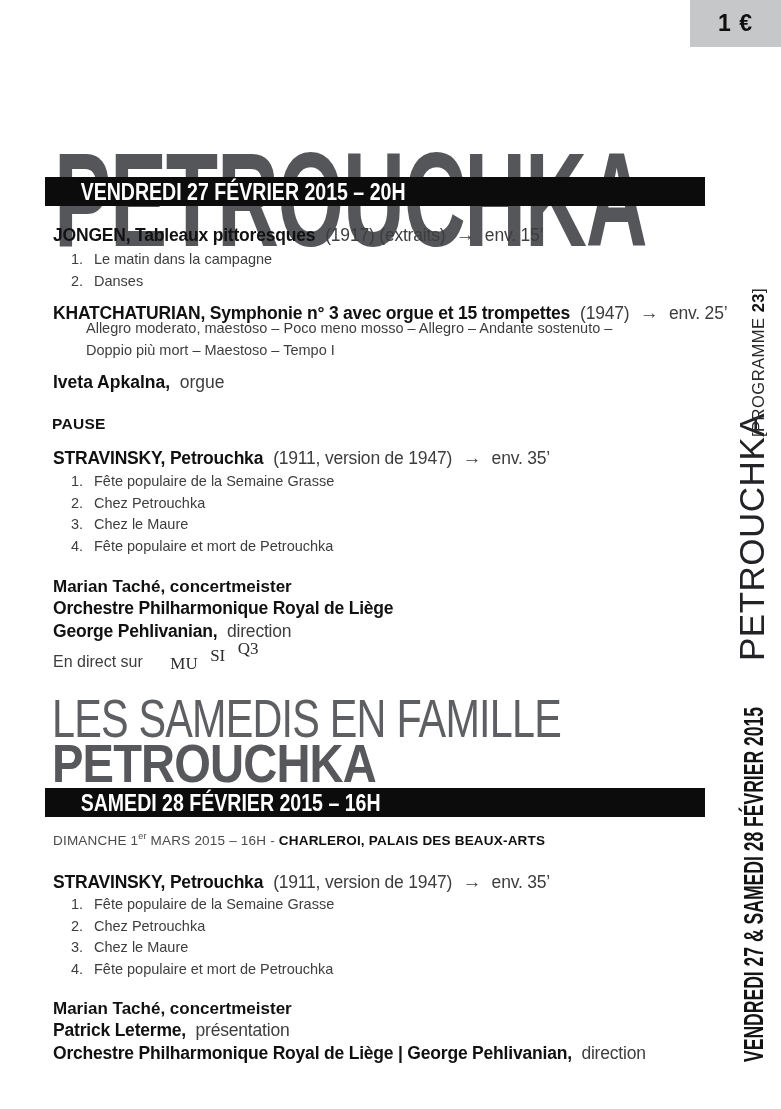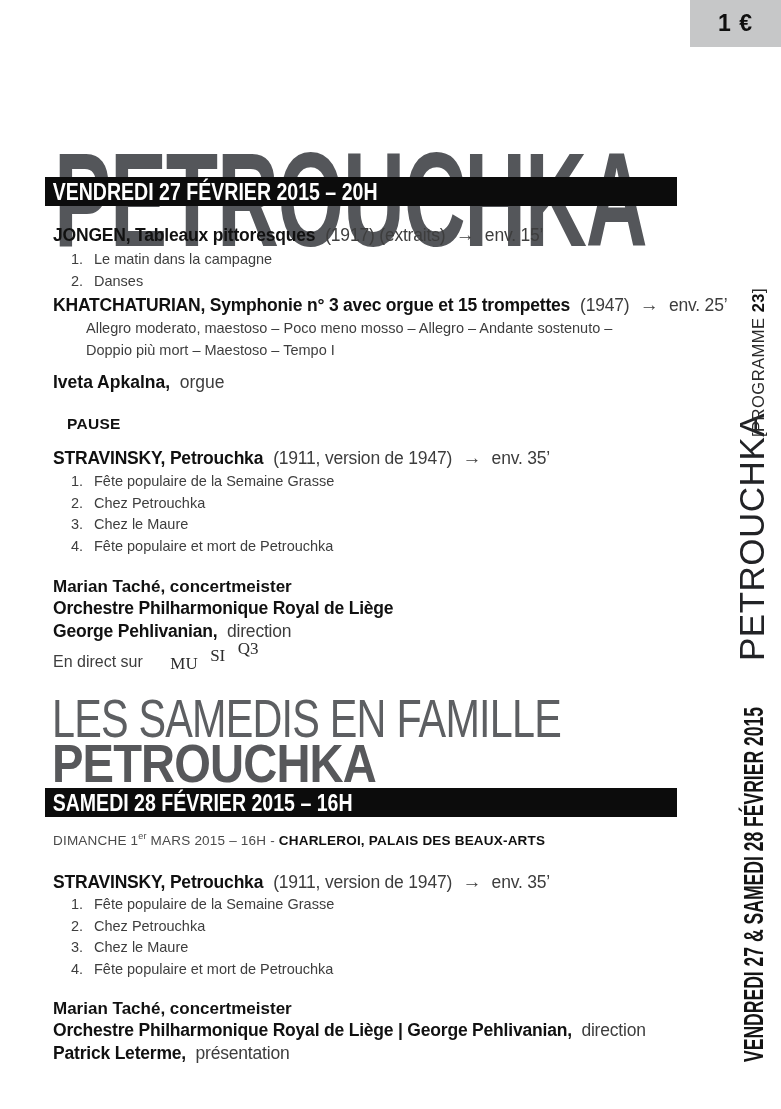--- a/index.html
+++ b/index.html
@@ -17,21 +17,21 @@
     font-weight:bold;font-size:23px;color:#0f0f0f;letter-spacing:1px;
   }
 
   
   .main-title{
     left:54px;top:43px;font-size:134px;font-weight:bold;color:#54565a;
     line-height:1;letter-spacing:-2px;transform:scaleX(0.64);transform-origin:0 0;
   }
 
   
-  .bar{left:45px;width:632px;height:29px;background:#0c0c0c;color:#ffffff;overflow:hidden;}
+  .bar{left:45px;width:632px;height:29px;background:#0c0c0c;color:#ffffff;overflow:hidden;padding-left:28px;}
   .bar-text{
     display:inline-block;font-weight:bold;font-size:23px;line-height:30px;
     padding-left:9px;letter-spacing:0;transform:scaleX(0.85);transform-origin:0 50%;
     white-space:nowrap;
   }
   .bar1{top:177px;}
   .bar2{top:788px;}
 
   
   .work-head{left:53px;font-size:17.5px;letter-spacing:-0.2px;white-space:nowrap;}
@@ -46,21 +46,21 @@
   .mov-num{width:16px;flex:none;}
   .mov-text{margin-left:7px;white-space:nowrap;}
 
   
   .tempos{left:86px;font-size:14.5px;color:#3e3e3e;line-height:22px;white-space:nowrap;}
 
   .soloist{left:53px;top:372px;font-size:17.5px;white-space:nowrap;}
   .role-light{font-weight:normal;color:#3d3d3d;margin-left:0.28em;margin-top:20px;}
   .name-bold{font-weight:bold;color:#111111;}
 
-  .pause{left:67px;top:415px;font-size:15.5px;font-weight:bold;color:#111111;letter-spacing:0.3px;}
+  .pause{left:52px;top:415px;font-size:15.5px;font-weight:bold;color:#111111;letter-spacing:0.3px;}
 
   
   .credits{left:53px;white-space:nowrap;}
   .credits1{top:564px;}
   .credits2{top:986px;}
   .cr-small{font-size:17px;font-weight:bold;color:#111111;line-height:20px;margin-top:13px;}
   .cr-big{font-size:17.5px;font-weight:bold;color:#111111;line-height:22.5px;letter-spacing:-0.2px;}
 
   
   .broadcast{left:53px;top:652px;font-size:16px;color:#3d3d3d;white-space:nowrap;}
@@ -126,21 +126,21 @@
   <div class="mov-row">
     <span class="mov-num">1.</span>
     <span class="mov-text">Le matin dans la campagne</span>
   </div>
   <div class="mov-row">
     <span class="mov-num">2.</span>
     <span class="mov-text">Danses</span>
   </div>
 </div>
 
-<div class="abs work-head" style="top:294px;text-align:right;">
+<div class="abs work-head" style="top:302px;text-align:right;">
   <span class="wh-bold">KHATCHATURIAN, Symphonie n° 3 avec orgue et 15 trompettes</span>
   <span class="wh-light">(1947)</span>
   <span class="arrow">→</span>
   <span class="wh-dur">env. 25’</span>
 </div>
 <div class="abs tempos" style="top:317px;">
   <div>Allegro moderato, maestoso – Poco meno mosso – Allegro – Andante sostenuto –</div>
   <div>Doppio più mort – Maestoso – Tempo I</div>
 </div>
 
@@ -224,26 +224,26 @@
   </div>
   <div class="mov-row">
     <span class="mov-num">4.</span>
     <span class="mov-text">Fête populaire et mort de Petrouchka</span>
   </div>
 </div>
 
 <div class="abs credits credits2">
   <div class="cr-small">Marian Taché, concertmeister</div>
   <div class="cr-big">
+    <span>Patrick Leterme,</span>
+    <span class="role-light">présentation</span>
+  </div>
+  <div class="cr-big">
     <span>Orchestre Philharmonique Royal de Liège | George Pehlivanian,</span>
     <span class="role-light">direction</span>
-  </div>
-  <div class="cr-big">
-    <span>Patrick Leterme,</span>
-    <span class="role-light">présentation</span>
   </div>
 </div>
 
 <div class="abs spine">
   <span class="spine-dates">VENDREDI 27 &amp; SAMEDI 28 FÉVRIER 2015</span>
   <span class="spine-title">PETROUCHKA</span>
   <span class="spine-prog"><span>[PROGRAMME </span><b>23</b><span>]</span></span>
 </div>
 
 </body></html>

